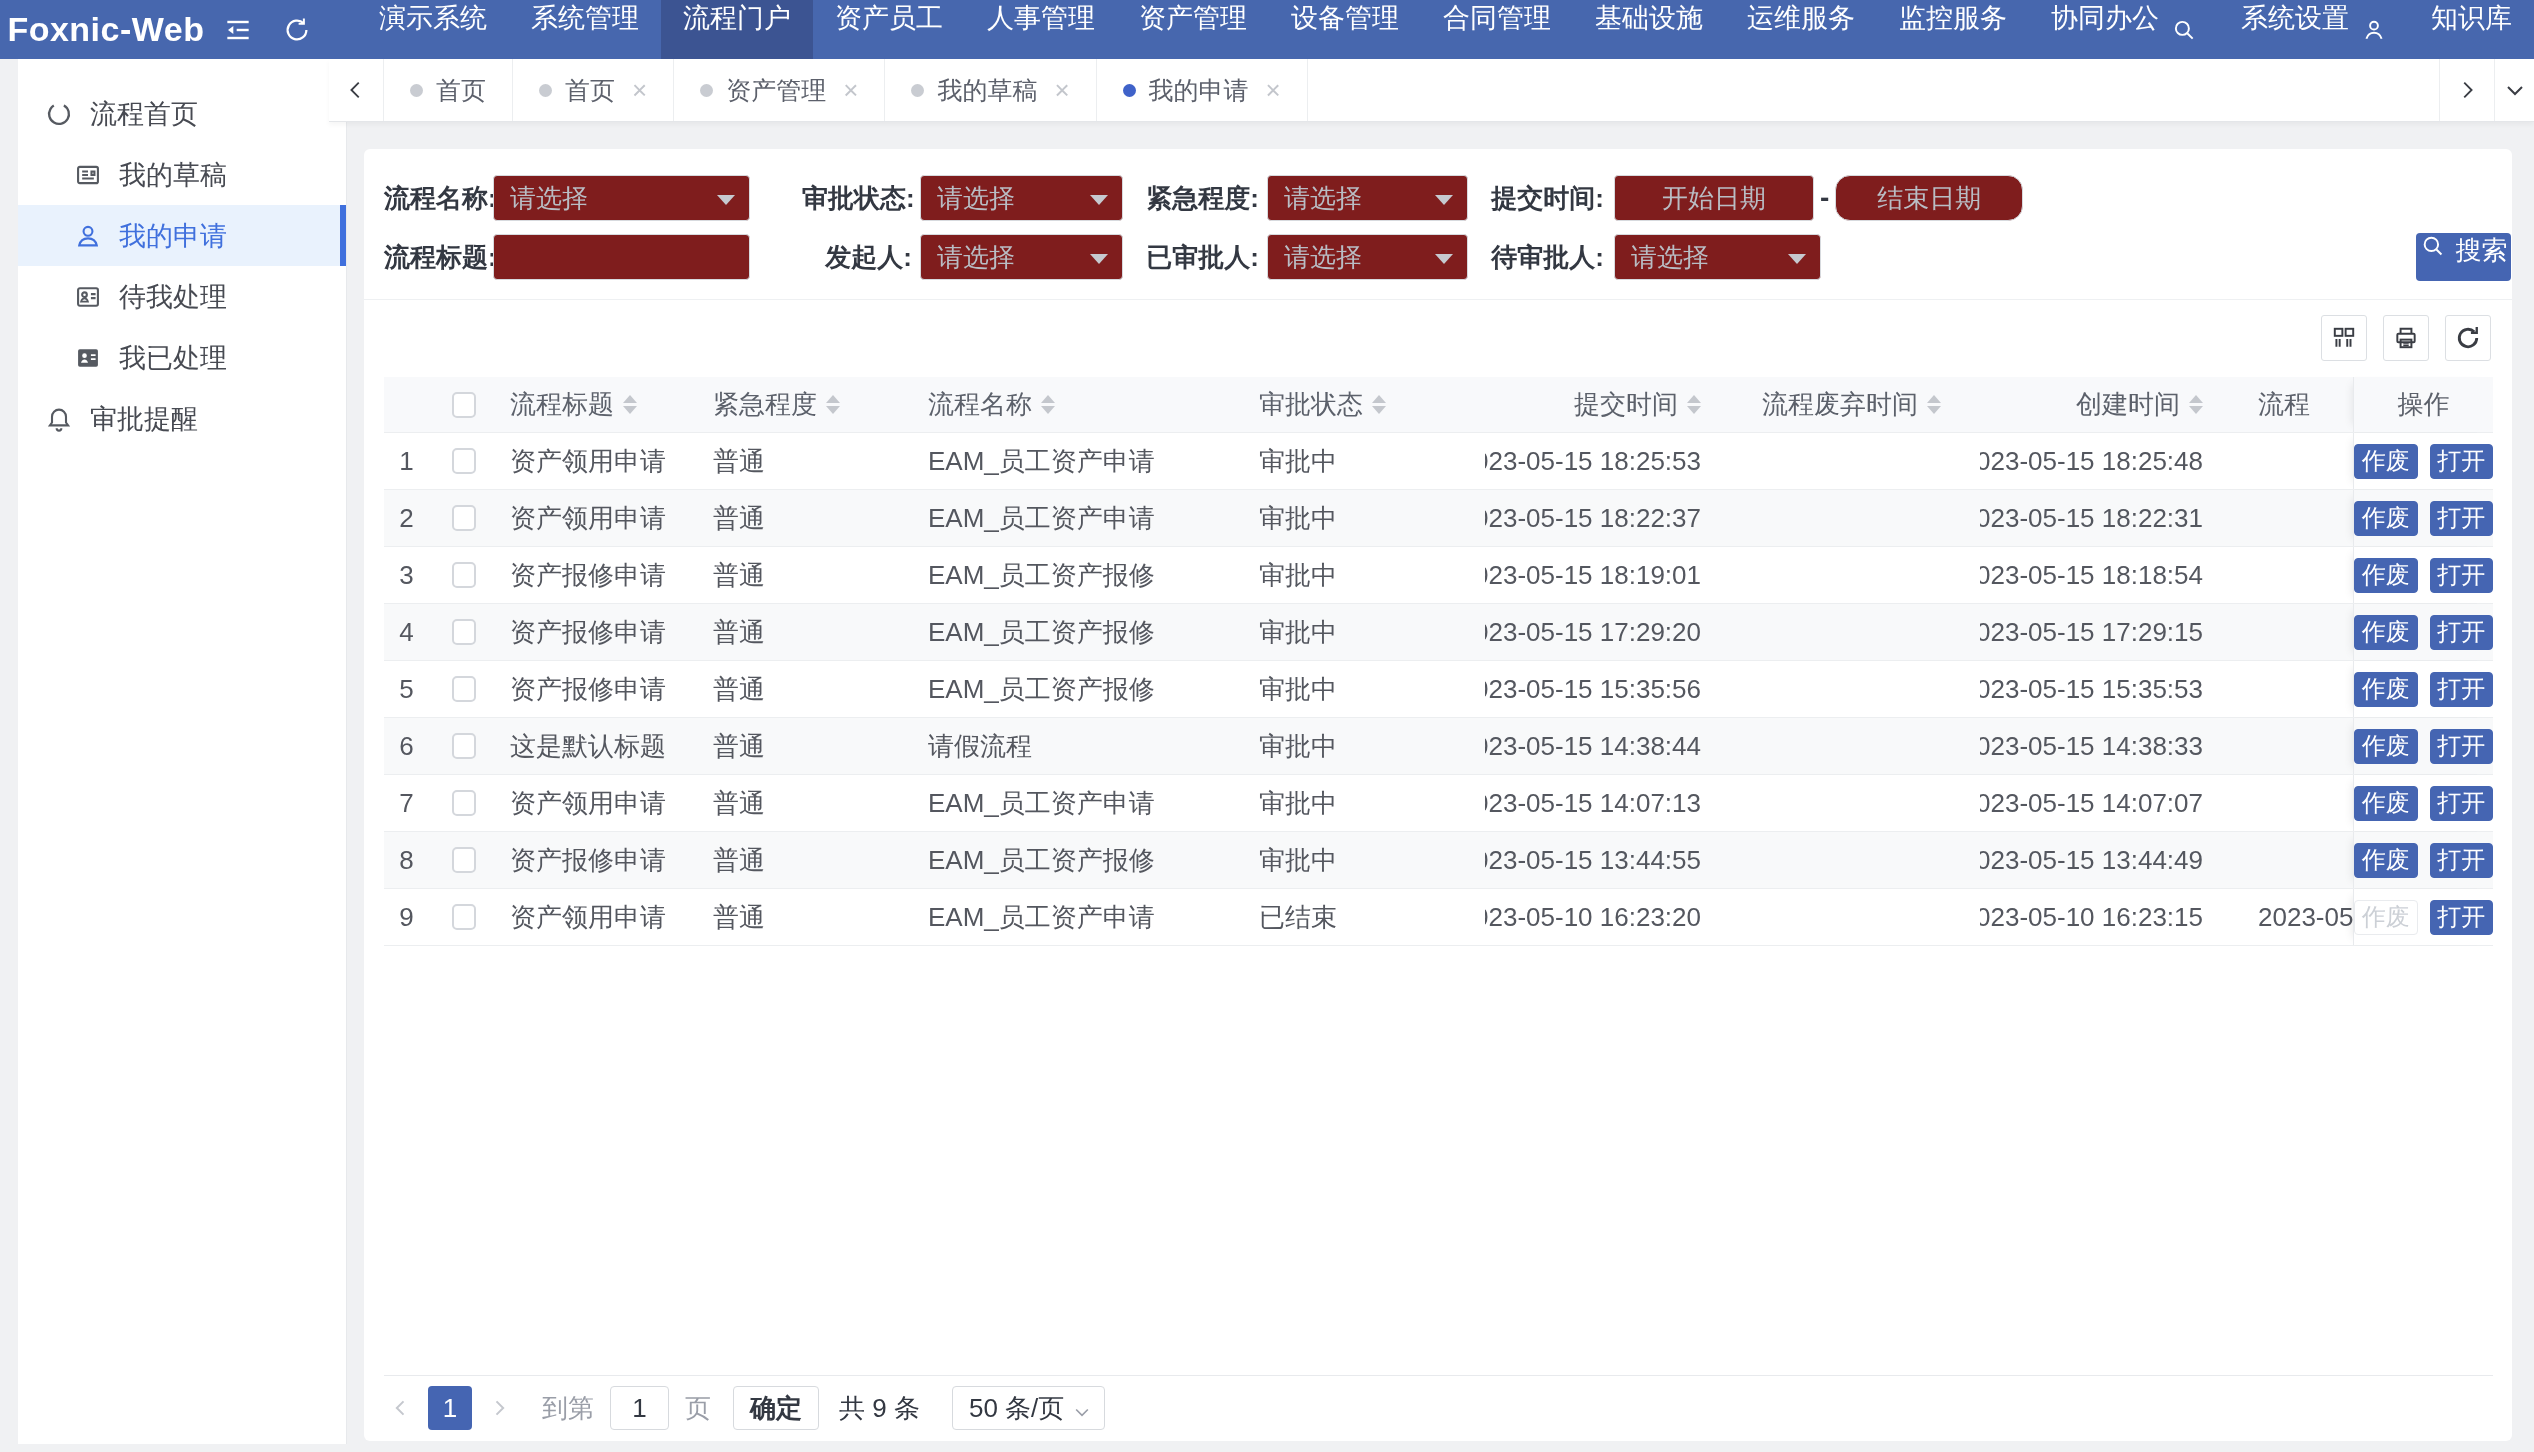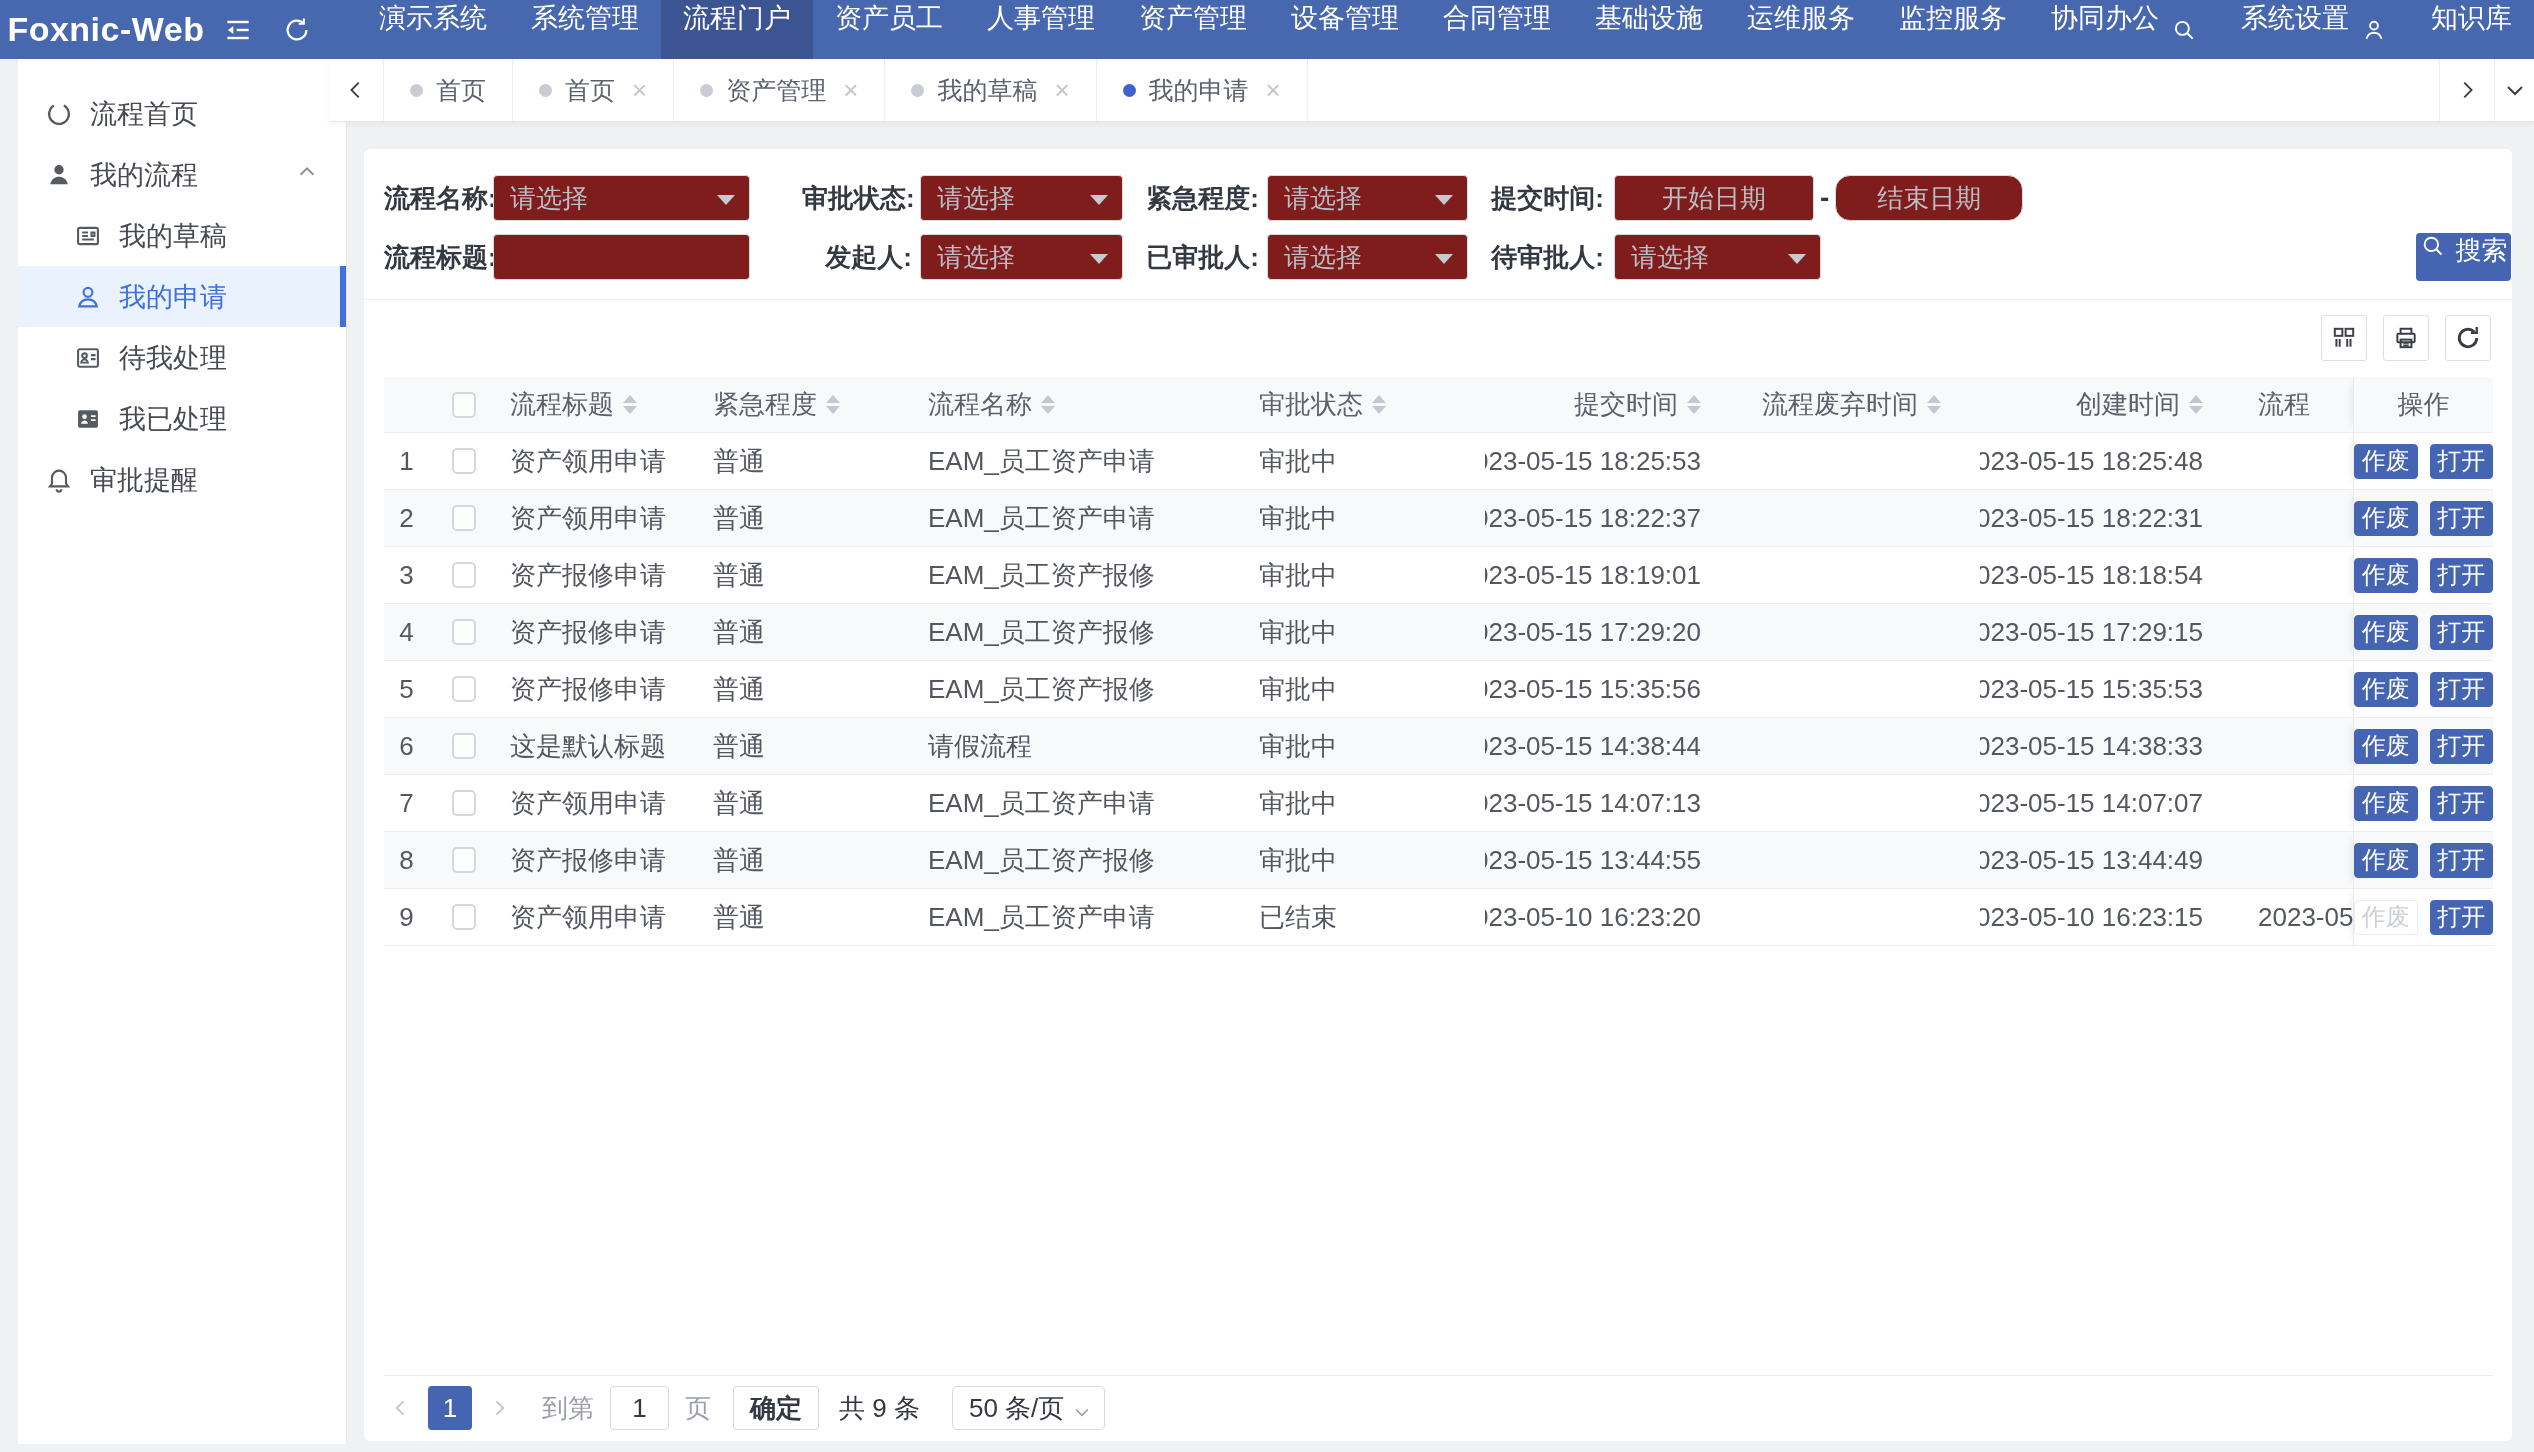--- a/index.html
+++ b/index.html
@@ -206,34 +206,20 @@
 
   <div class="sidebar">
     <div class="side-item l1">
       <span class="sicon">
         <svg width="28" height="28" viewBox="0 0 24 24" fill="none" stroke="#565a61" stroke-width="2">
             <circle cx="12" cy="12" r="8.5" stroke-dasharray="44 9" transform="rotate(-60 12 12)"></circle>
           </svg>
       </span>
       <span>流程首页</span>
     </div>
-    <div class="side-item l1">
-      <span class="sicon">
-        <svg width="28" height="28" viewBox="0 0 24 24" fill="#565a61">
-            <circle cx="12" cy="7.5" r="4"></circle>
-            <path d="M4.5 20c1-4.8 4.2-6.5 7.5-6.5s6.5 1.7 7.5 6.5z"></path>
-          </svg>
-      </span>
-      <span>我的流程</span>
-      <span class="chev">
-        <svg width="22" height="22" viewBox="0 0 24 24" fill="none" stroke="#8a8d94" stroke-width="2">
-            <path d="M5 15l7-7 7 7"></path>
-          </svg>
-      </span>
-    </div>
     <div class="side-item l2">
       <span class="sicon">
         <svg width="28" height="28" viewBox="0 0 24 24" fill="none" stroke="#565a61" stroke-width="1.8">
             <rect x="3.5" y="5" width="17" height="14" rx="1.5"></rect>
             <path d="M7 9h5M7 12h5M7 15h10"></path>
             <path d="M15 9h2.5v3H15z"></path>
           </svg>
       </span>
       <span>我的草稿</span>
     </div>

